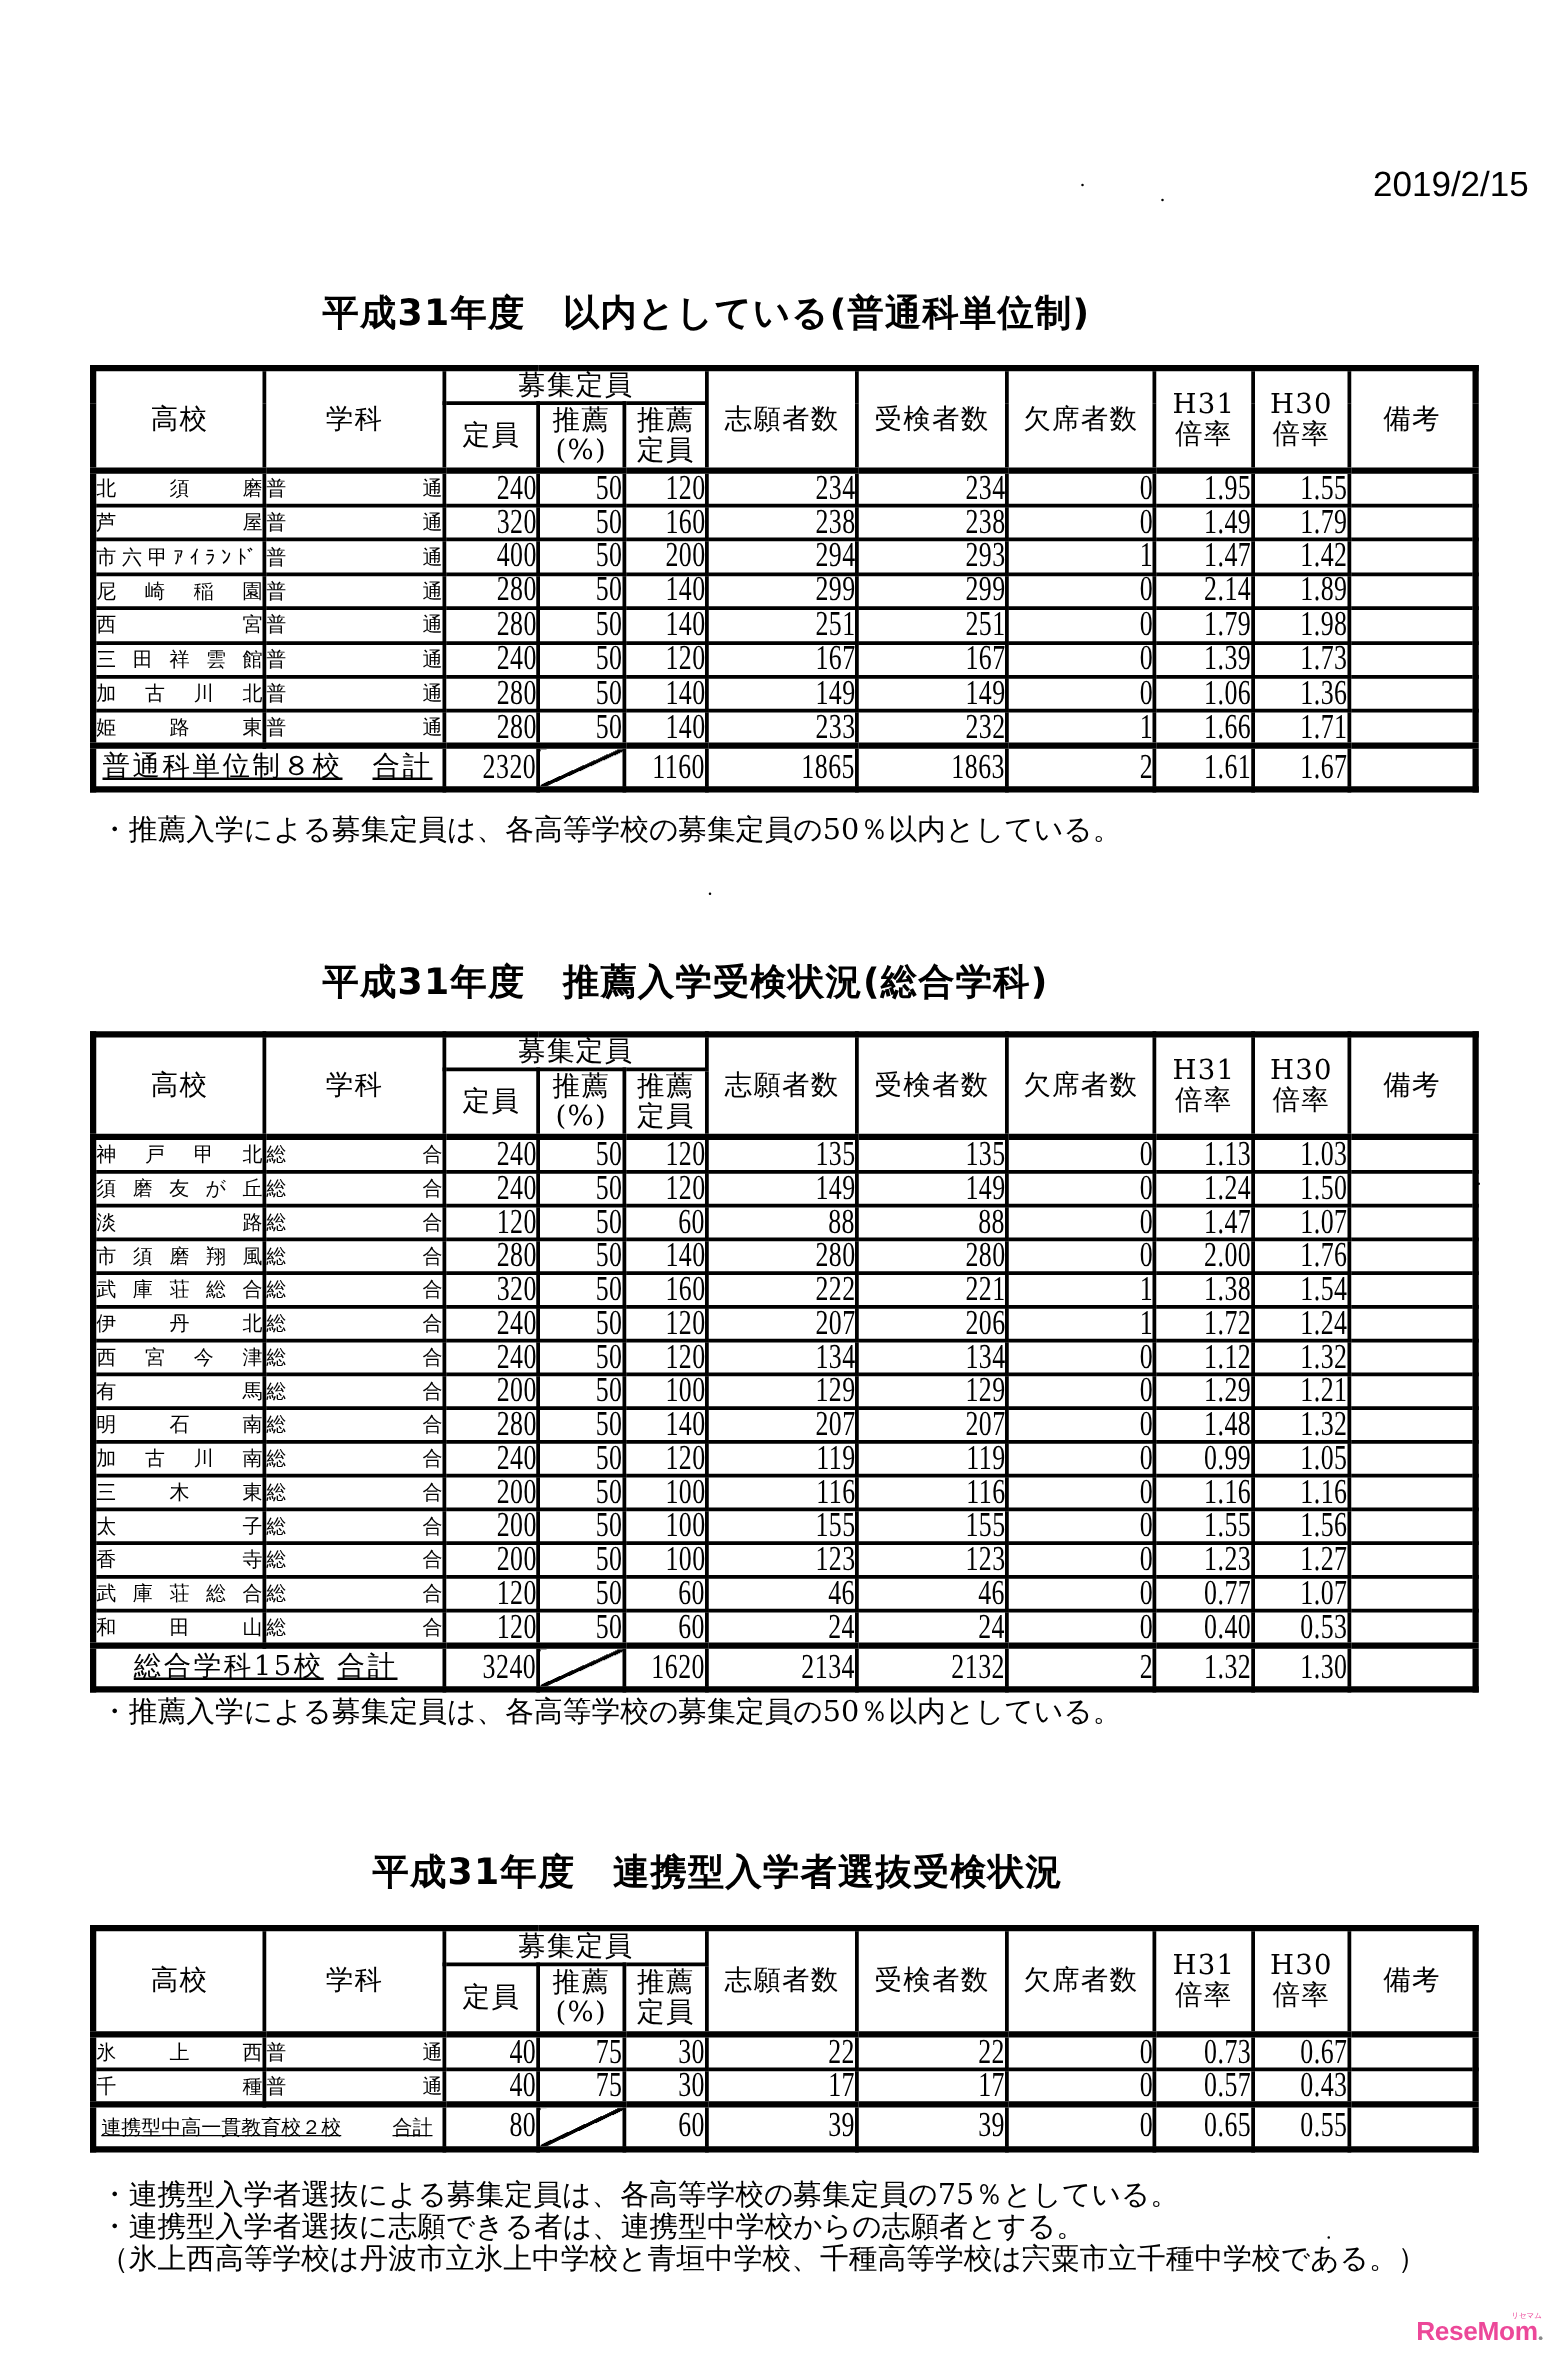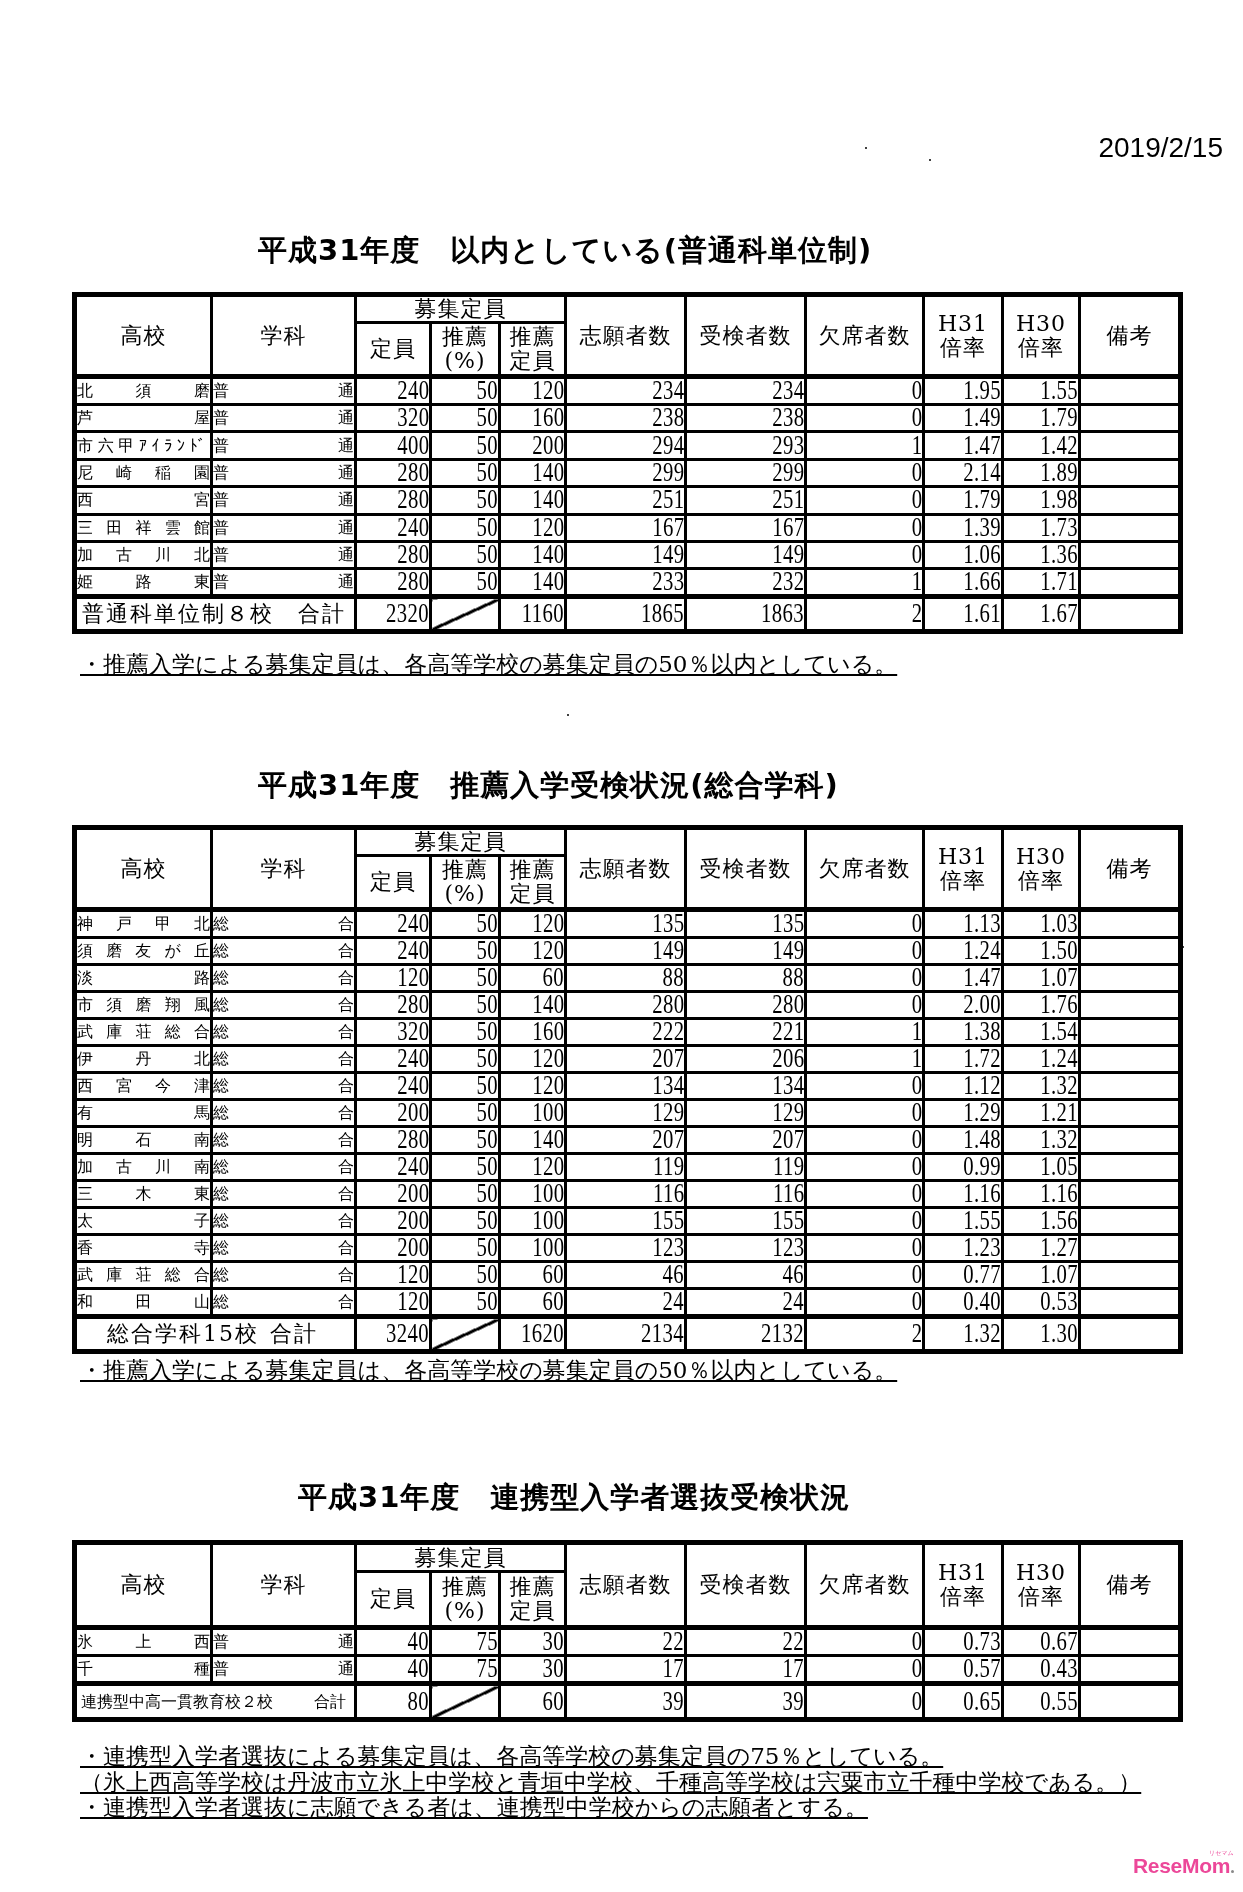--- a/index.html
+++ b/index.html
@@ -9,21 +9,21 @@
 
   .date{position:absolute;top:132px;right:20px;font-family:"Liberation Sans",sans-serif;
         font-size:28px;line-height:32px;white-space:nowrap;}
 
   .title{position:absolute;left:258px;font-family:"DejaVu Sans","Liberation Sans",sans-serif;
          font-weight:bold;font-size:29px;line-height:34px;letter-spacing:1px;white-space:nowrap;}
   #title-0{top:233px;}
   #title-1{top:768px;}
   #title-2{top:1480px;margin-left:40px;}
 
-  .note{position:absolute;left:80px;font-size:23px;line-height:25.5px;white-space:nowrap;text-decoration:underline;}
+  .note{position:absolute;left:80px;font-size:23px;line-height:25.5px;white-space:nowrap;}
   #note-0{top:652px;}
   #note-1{top:1358px;}
   #notes-2{top:1744px;}
   .note div{white-space:nowrap;}
 
   table.grid{position:absolute;left:72px;width:1106px;table-layout:fixed;
              border-collapse:collapse;border:5px solid #000;}
   #t0{top:292px;}
   #t1{top:825px;}
   #t2{top:1540px;}
@@ -48,21 +48,21 @@
   table.grid tr.total td{border-top:5px solid #000;height:35px;}
   #t2 tr.total td{height:36px;}
 
   td.jst{padding:0 3px 0 4px;}
   td.jst span{display:block;text-align:justify;text-align-last:justify;font-size:16px;line-height:24px;}
   td.num{text-align:right;padding-right:3px;white-space:nowrap;}
   td.num span{display:inline-block;font-family:"Liberation Serif",serif;font-size:28px;line-height:22px;
               transform:scaleX(0.74);transform-origin:100% 50%;letter-spacing:0.5px;}
 
   .tl{display:flex;justify-content:space-between;align-items:flex-end;font-size:22px;
-      line-height:24px;letter-spacing:2px;white-space:nowrap;}
+      line-height:24px;letter-spacing:2px;white-space:nowrap;text-decoration:underline;}
   #t0 .tl{padding:0 8px 0 5px;}
   #t1 .tl{padding:0 36px 0 30px;}
   #t2 .tl{padding:0 8px 0 4px;font-size:16px;letter-spacing:0;}
 
   td.diag{background:linear-gradient(to bottom right,
             transparent calc(50% - 1.5px), #000 calc(50% - 1.5px),
             #000 calc(50% + 1.5px), transparent calc(50% + 1.5px));}
 
   .speck{position:absolute;background:#000;width:2px;height:2px;border-radius:1px;}
 
@@ -681,22 +681,22 @@
         <td class="num"><span>39</span></td>
         <td class="num"><span>0</span></td>
         <td class="num"><span>0.65</span></td>
         <td class="num"><span>0.55</span></td>
         <td class="num"><span></span></td>
       </tr>
     </tfoot>
 </table>
 <div class="note" id="notes-2">
   <div>・連携型入学者選抜による募集定員は、各高等学校の募集定員の75％としている。</div>
+  <div>・連携型入学者選抜に志願できる者は、連携型中学校からの志願者とする。</div>
   <div>（氷上西高等学校は丹波市立氷上中学校と青垣中学校、千種高等学校は宍粟市立千種中学校である。）</div>
-  <div>・連携型入学者選抜に志願できる者は、連携型中学校からの志願者とする。</div>
 </div>
 
 <div class="speck" style="left:865px;top:147px;"></div>
 <div class="speck" style="left:929px;top:159px;"></div>
 <div class="speck" style="left:567px;top:714px;"></div>
 <div class="speck" style="left:1182px;top:946px;"></div>
 <div class="speck" style="left:1062px;top:1789px;"></div>
 
 <div class="logo">
   <span>ReseMom</span><span class="logo-dot"></span>

